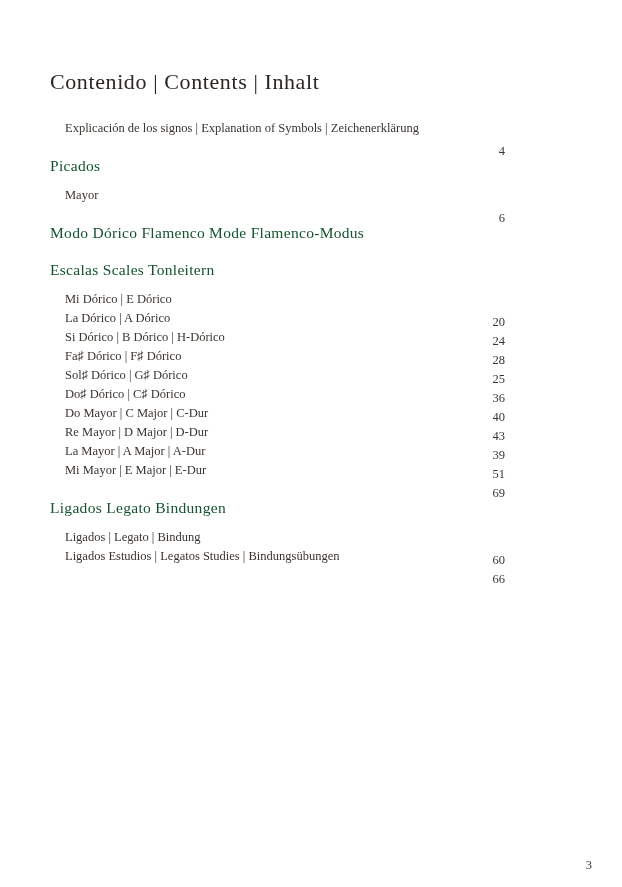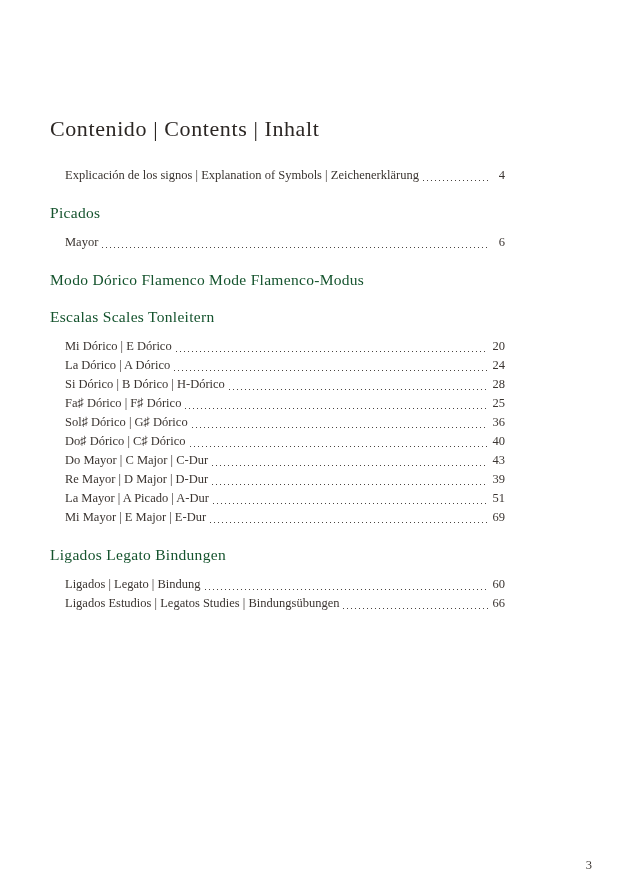--- a/index.html
+++ b/index.html
@@ -6,21 +6,21 @@
   html, body { background: #ffffff; }
   body {
     font-family: "Liberation Serif", "DejaVu Serif", serif;
     color: #332e2a;
   }
   .page {
     position: relative;
     width: 622px;
     height: 887px;
     background: #ffffff;
-    padding: 116px 117px 0 50px;
+    padding: 69px 117px 0 50px;
   }
   .page-title {
     font-size: 22px;
     font-weight: normal;
     letter-spacing: 0.6px;
     color: #2b2623;
     margin: 0 0 24px 0;
   }
   .toc-section { margin: 0; }
   .section-heading {
@@ -30,20 +30,21 @@
     color: #14532d;
     margin: 19px 0 11px 0;
   }
   .entry {
     display: flex;
     align-items: stretch;
     padding-left: 15px;
     height: 19px;
     font-size: 12.5px;
     color: #3a3430;
+    flex-direction: column;
   }
   .entry-label {
     white-space: nowrap;
     line-height: 19px;
   }
   .leader {
     flex: 1 1 auto;
     height: 1px;
     align-self: flex-end;
     margin: 0 3px 4px 4px;
@@ -128,21 +129,21 @@
           <span class="entry-label">Do Mayor | C Major | C-Dur</span>
           <span class="leader"></span>
           <span class="entry-page">43</span>
         </div>
         <div class="entry">
           <span class="entry-label">Re Mayor | D Major | D-Dur</span>
           <span class="leader"></span>
           <span class="entry-page">39</span>
         </div>
         <div class="entry">
-          <span class="entry-label">La Mayor | A Picado | A-Dur</span>
+          <span class="entry-label">La Mayor | A Major | A-Dur</span>
           <span class="leader"></span>
           <span class="entry-page">51</span>
         </div>
         <div class="entry">
           <span class="entry-label">Mi Mayor | E Major | E-Dur</span>
           <span class="leader"></span>
           <span class="entry-page">69</span>
         </div>
       </section>
       <section class="toc-section">

